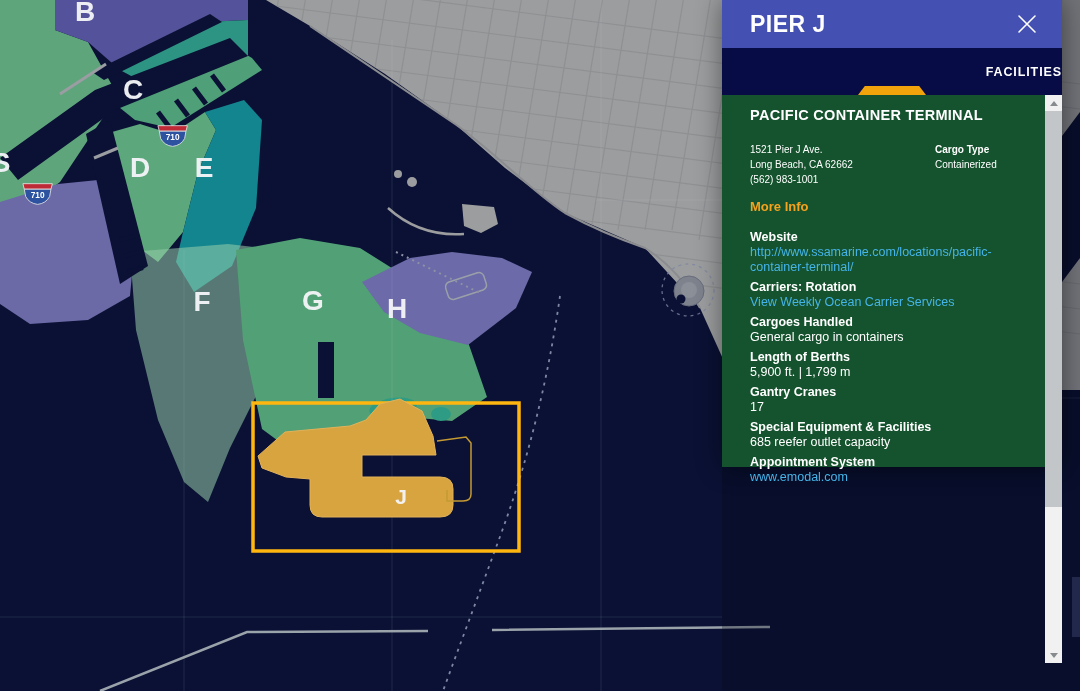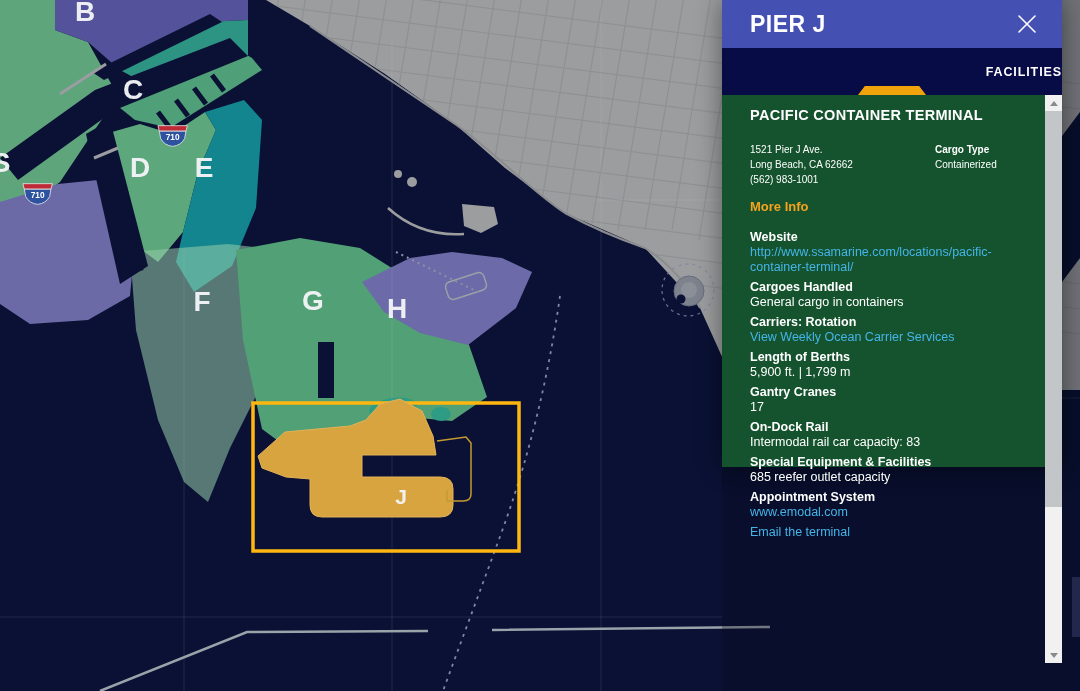--- a/index.html
+++ b/index.html
@@ -189,49 +189,44 @@
       </div>
 
       <div class="more-info">More Info</div>
 
       <div class="facts">
         <div class="fact">
           <div class="fact-label">Website</div>
           <div class="fact-value link break-all">http://www.ssamarine.com/locations/pacific-container-terminal/</div>
         </div>
         <div class="fact">
+          <div class="fact-label">Carriers: Rotation</div>
+          <div class="fact-value link">View Weekly Ocean Carrier Services</div>
+        </div>
+        <div class="fact">
           <div class="fact-label">Cargoes Handled</div>
           <div class="fact-value">General cargo in containers</div>
         </div>
         <div class="fact">
-          <div class="fact-label">Carriers: Rotation</div>
-          <div class="fact-value link">View Weekly Ocean Carrier Services</div>
-        </div>
-        <div class="fact">
           <div class="fact-label">Length of Berths</div>
           <div class="fact-value">5,900 ft. | 1,799 m</div>
         </div>
         <div class="fact">
           <div class="fact-label">Gantry Cranes</div>
           <div class="fact-value">17</div>
         </div>
         <div class="fact">
-          <div class="fact-label">On-Dock Rail</div>
-          <div class="fact-value">Intermodal rail car capacity: 83</div>
-        </div>
-        <div class="fact">
           <div class="fact-label">Special Equipment &amp; Facilities</div>
           <div class="fact-value">685 reefer outlet capacity</div>
         </div>
         <div class="fact">
           <div class="fact-label">Appointment System</div>
           <div class="fact-value link">www.emodal.com</div>
         </div>
         <div class="fact">
-          <div class="fact-value link">Email the terminal</div>
         </div>
       </div>
     </div>
 
     <div class="scrollbar">
       <div class="sb-btn sb-up">
           <div class="tri-up"></div>
         </div>
       <div class="sb-thumb"></div>
       <div class="sb-btn sb-down">

